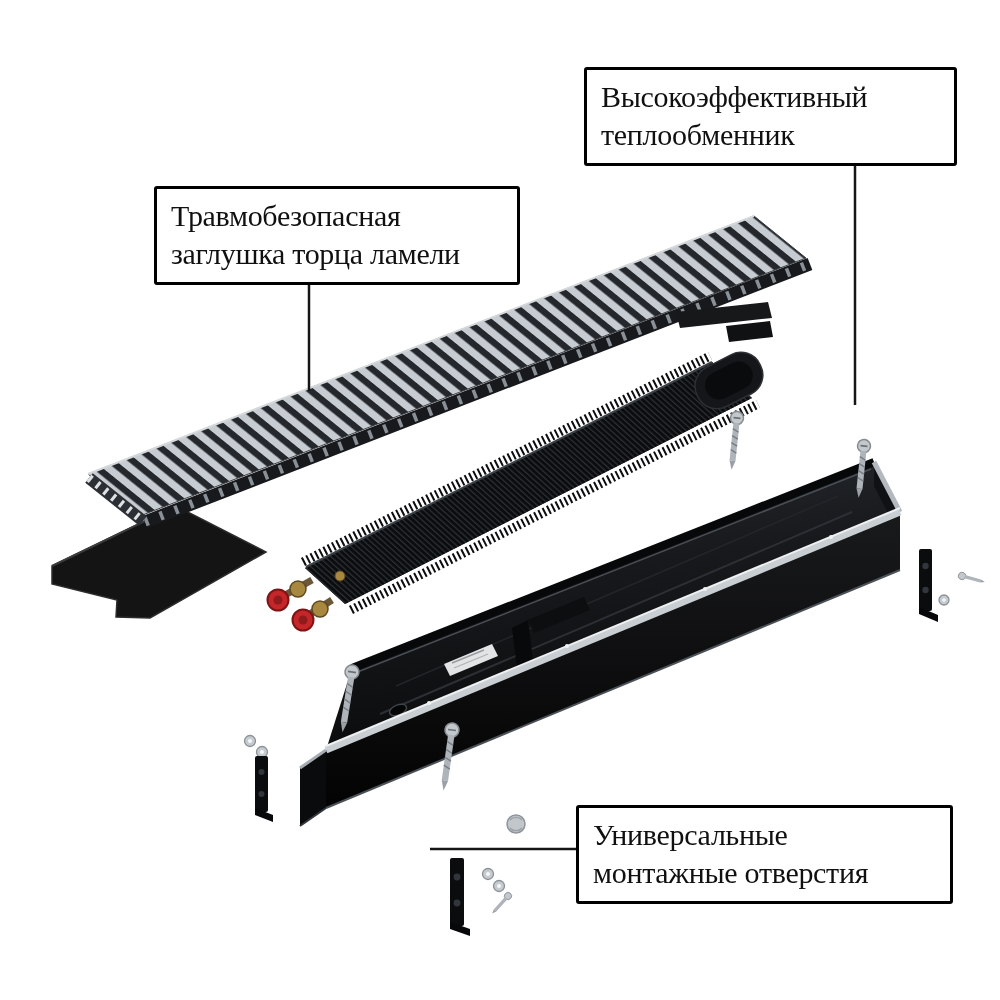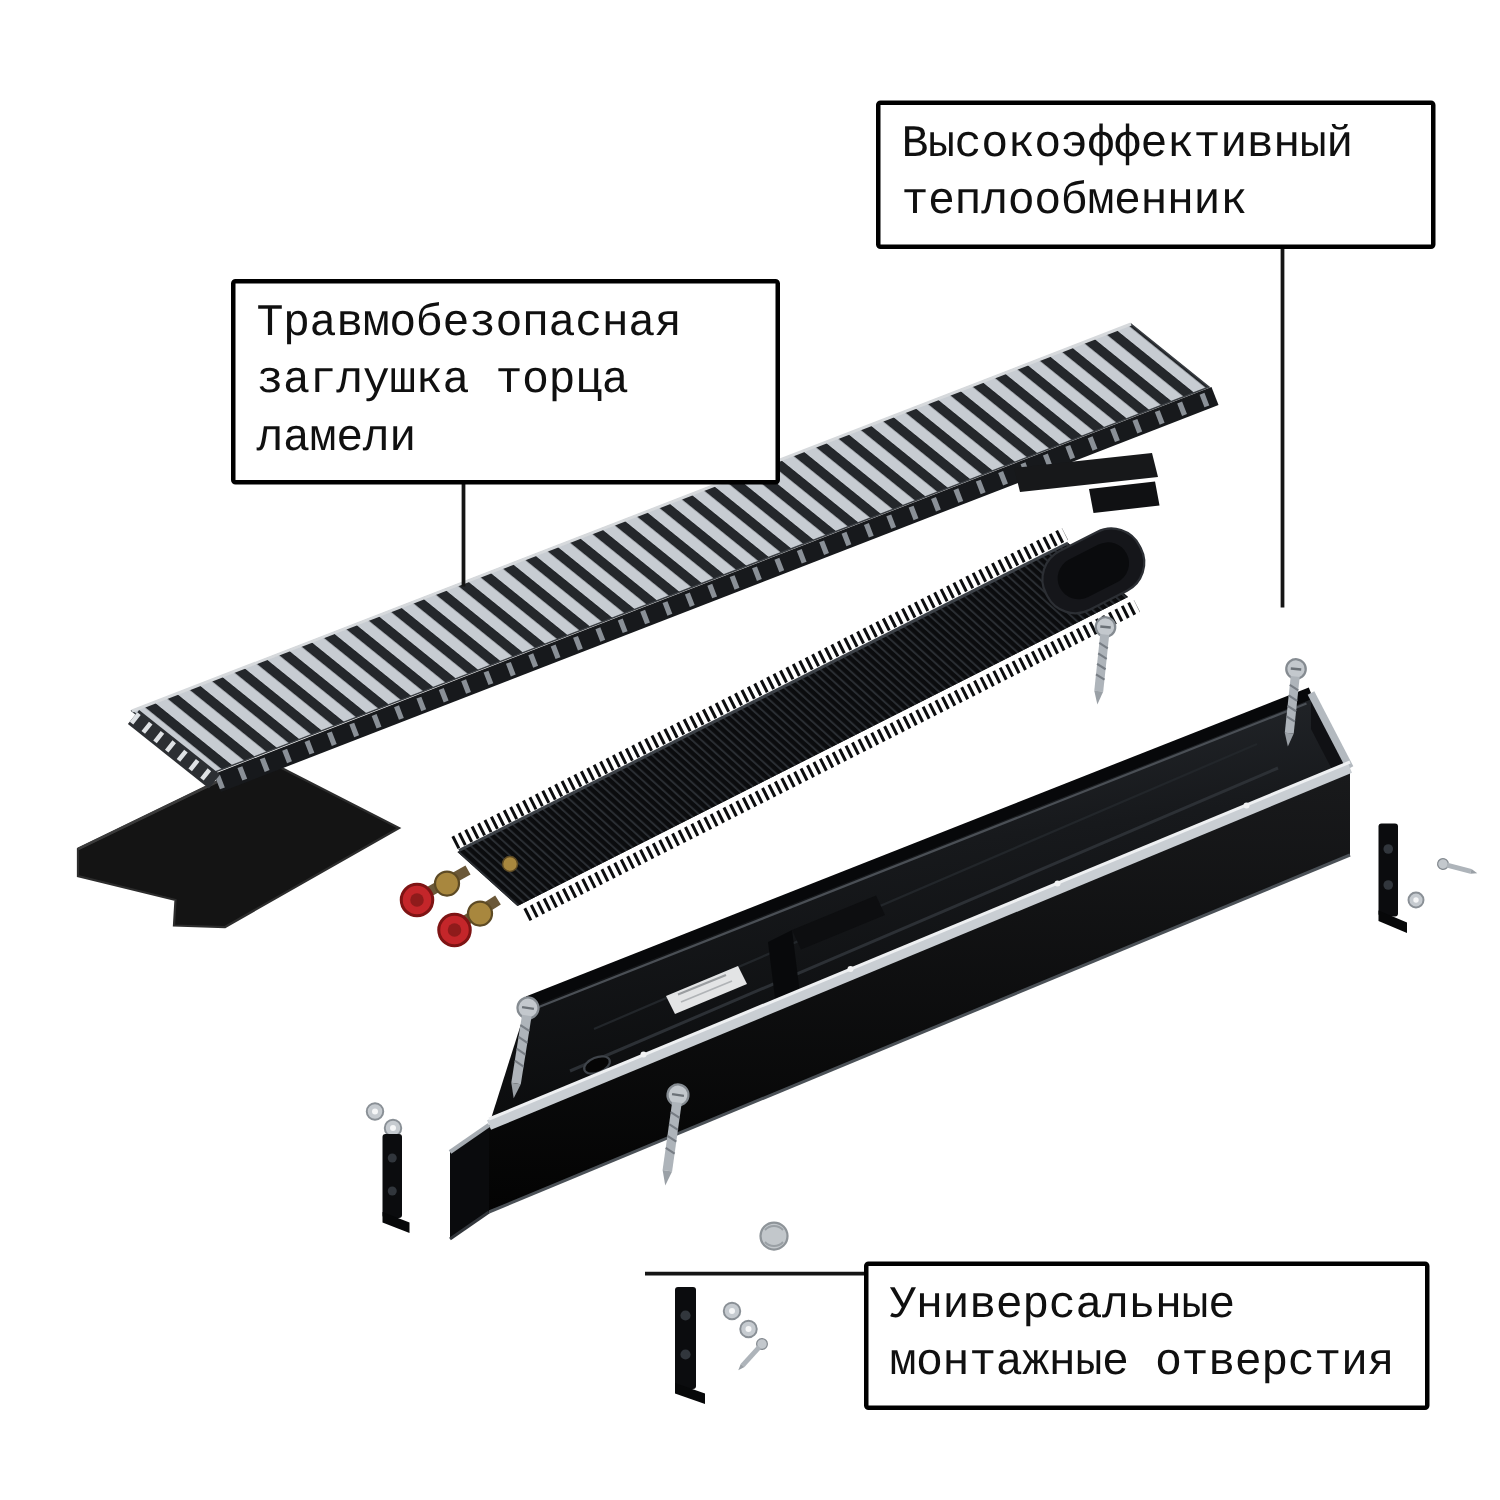--- a/index.html
+++ b/index.html
@@ -1,37 +1,37 @@
 <!DOCTYPE html>
 <html style="--background: #ffffff; --callout-border: #000000; --callout-text: #101010; --leader-line: #151515; --valve-red: #c4262a; --valve-brass: #a8873e; --metal-light: #c7ccd2; --body-black: #0c0d0f;"><head>
 <meta charset="utf-8">
 <style>
   html,body{margin:0;padding:0;background:#fff;}
   .stage{
     position:relative;width:1000px;height:1000px;overflow:hidden;
     background:var(--background,#ffffff);
-    font-family:Liberation Mono, monospace;
+    font-family:Liberation Serif, serif;
   }
   .scene{position:absolute;left:0;top:0;}
   .callout{
     position:absolute;
     background:#ffffff;
     border:3px solid var(--callout-border,#000);
     border-radius:3px;
     padding:8px 14px;
     font-size:30px;
     line-height:1.28;
     color:var(--callout-text,#111);
     white-space:pre-line;
     letter-spacing:-0.3px;
     box-sizing:border-box;
   }
   .co-heat{left:584px;top:67px;width:373px;}
   .co-endcap{left:106px;top:186px;width:366px;margin-left:48px;}
-  .co-mount{left:576px;top:805px;width:377px;margin-top:36px;}
+  .co-mount{left:576px;top:805px;width:377px;}
 </style>
 </head>
 <body>
 
 <div class="stage">
 
   <svg class="scene" width="1000" height="1000" viewBox="0 0 1000 1000">
     <defs>
       <pattern id="slatTop" width="16" height="16" patternUnits="userSpaceOnUse" patternTransform="matrix(0.932 -0.361 0.778 0.628 88 474)">
         <rect width="16" height="16" fill="#24272b"></rect>

